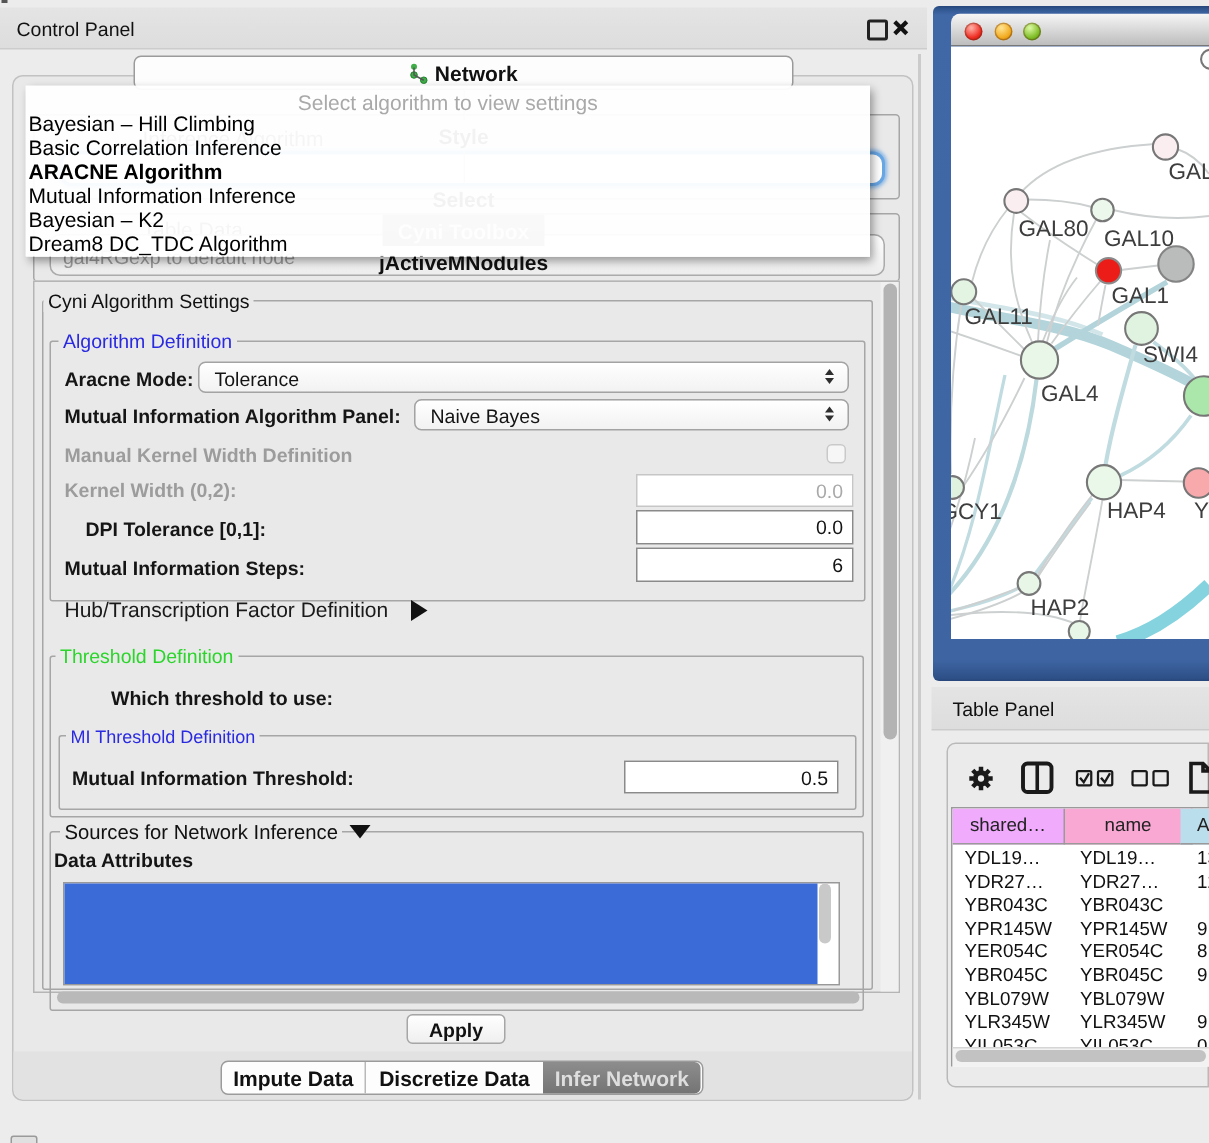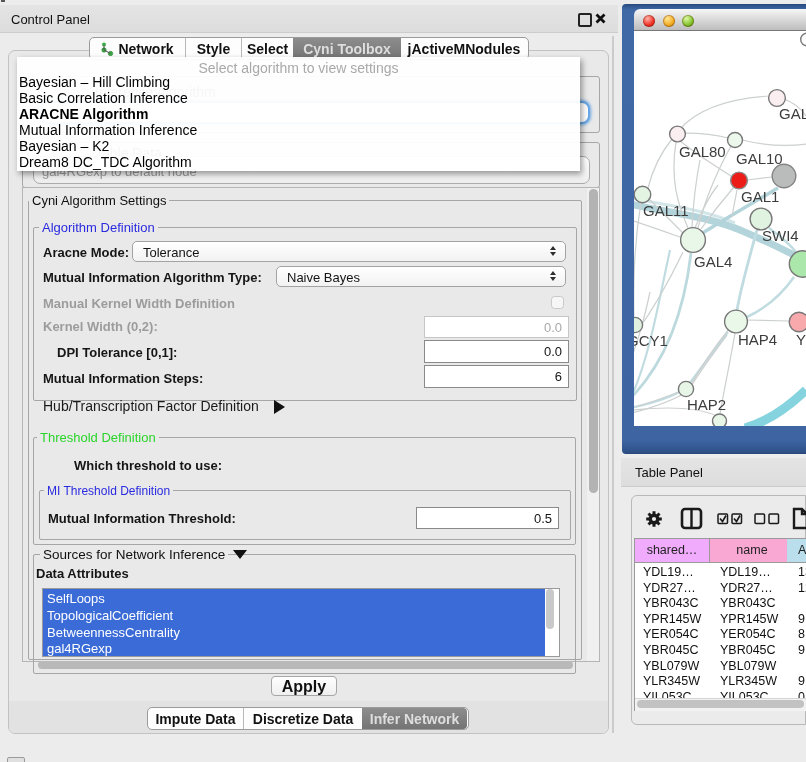--- a/index.html
+++ b/index.html
@@ -45,21 +45,21 @@
 
 <div class="group" style="left:22px;top:76px;width:576px;height:55px;"></div>
 <div class="abs" style="left:95px;top:84px;font-size:14px;color:#444;">Inference Algorithm</div>
 <div class="abs" style="left:40px;top:101px;width:550px;height:23px;background:#fff;border:2px solid #68a6e4;border-radius:8px;box-shadow:0 0 2.5px 1.5px rgba(110,168,228,.75);box-sizing:border-box;"></div>
 <div class="group" style="left:22px;top:142px;width:576px;height:44px;"></div>
 <div class="abs" style="left:95px;top:145px;font-size:14px;color:#444;">Table Data</div>
 <div class="abs" style="left:33px;top:156px;width:557px;height:28px;background:linear-gradient(#fff,#ededed);border:1px solid #ababab;border-radius:7px;box-sizing:border-box;">
   <span style="position:absolute;left:8px;top:7px;font-size:13px;color:#9b9b9b;white-space:nowrap;">gal4RGexp to default node</span>
 </div>
 
-<div class="seg" style="left:89px;top:37px;width:438px;height:21px;">
+<div class="seg" style="left:89px;top:37px;width:438px;height:21px;flex-direction:column;">
   <div class="s" style="width:95px;">
     <svg width="13" height="14" viewBox="0 0 13 14" style="margin-right:4px;">
       <circle cx="3" cy="2.5" r="2" fill="#3fae49"></circle>
           <circle cx="3" cy="8" r="2.2" fill="#3fae49" stroke="#1c7a26" stroke-width=".6"></circle>
           <circle cx="9.5" cy="11.5" r="2.2" fill="#3fae49" stroke="#1c7a26" stroke-width=".6"></circle>
           <path d="M3 3 L3 8 L9.5 11.5" stroke="#555" stroke-width="1" fill="none"></path>
     </svg>Network</div>
   <div class="sp"></div>
   <div class="s" style="width:55px;">Style</div>
   <div class="sp"></div>
@@ -80,21 +80,21 @@
 <div class="gtitle" style="left:39px;top:220px;color:#2a2ae0;">Algorithm Definition</div>
 
 <div class="lbl" style="left:43px;top:245px;">Aracne Mode:</div>
 <div class="combo" style="left:132px;top:241px;width:434px;height:21px;">
   <span class="ct">Tolerance</span>
       <span class="arr" style="top:4px;">
         <span class="up"></span>
         <span class="dn"></span>
       </span>
 </div>
-<div class="lbl" style="left:43px;top:270px;">Mutual Information Algorithm Type:</div>
+<div class="lbl" style="left:43px;top:270px;">Mutual Information Algorithm Panel:</div>
 <div class="combo" style="left:276px;top:266px;width:290px;height:21px;">
   <span class="ct">Naive Bayes</span>
       <span class="arr" style="top:4px;">
         <span class="up"></span>
         <span class="dn"></span>
       </span>
 </div>
 <div class="dlbl" style="left:43px;top:296px;">Manual Kernel Width Definition</div>
 <div class="abs" style="left:551px;top:296px;width:13px;height:13px;background:#f6f6f6;border:1.5px solid #c9c9c9;border-radius:3.5px;box-sizing:border-box;"></div>
 <div class="dlbl" style="left:43px;top:319px;">Kernel Width (0,2):</div>
@@ -114,26 +114,25 @@
 <div class="gtitle" style="left:44px;top:484px;color:#2a2ae0;font-size:12px;">MI Threshold Definition</div>
 <div class="lbl" style="left:48px;top:511px;">Mutual Information Threshold:</div>
 <div class="field" style="left:416px;top:507px;width:143px;height:22px;border:1.5px solid #8a8a8a;">0.5</div>
 
 <div class="group" style="left:33px;top:554px;width:541px;height:118px;border-radius:2px;"></div>
 <div class="gtitle" style="left:40px;top:547px;color:#111;font-size:13.5px;">Sources for Network Inference</div>
 <div class="abs" style="left:233px;top:550px;width:0;height:0;border-left:7.5px solid transparent;border-right:7.5px solid transparent;border-top:9px solid #111;"></div>
 <div class="lbl" style="left:36px;top:566px;">Data Attributes</div>
 <div class="abs" style="left:42px;top:588px;width:518px;height:69px;background:#fff;border:1px solid #999;box-sizing:border-box;"></div>
 <div class="abs" style="left:43px;top:589px;width:502px;height:67px;background:#3a6bd7;"></div>
-<div class="abs" style="left:47px;top:591px;font-size:13px;color:#fff;line-height:16.8px;">SelfLoops<br>TopologicalCoefficient<br>BetweennessCentrality<br>gal4RGexp</div>
 <div class="abs" style="left:546px;top:589px;width:8px;height:40px;background:#c9c9c9;border-radius:4px;"></div>
 
 <div class="abs" style="left:38px;top:661px;width:535px;height:8px;background:#b9b9b9;border-radius:4px;"></div>
 
-<div class="abs" style="left:271px;top:676px;width:66px;height:20px;background:linear-gradient(#ffffff,#efefef);border:1px solid #a6a6a6;border-radius:4px;font-size:16px;font-weight:600;color:#111;text-align:center;line-height:19px;box-sizing:border-box;">Apply</div>
+<div class="abs" style="left:271px;top:676px;width:66px;height:20px;background:linear-gradient(#ffffff,#efefef);border:1px solid #a6a6a6;border-radius:4px;font-size:13px;font-weight:600;color:#111;text-align:center;line-height:19px;box-sizing:border-box;">Apply</div>
 
 <div class="abs" style="left:9px;top:701px;width:599px;height:32px;background:#e2e2e2;border-radius:0 0 7px 7px;"></div>
 <div class="seg" style="left:147px;top:707px;width:320px;height:21px;">
   <div class="s" style="width:95px;">Impute Data</div>
   <div class="sp"></div>
   <div class="s" style="width:118px;">Discretize Data</div>
   <div class="s sel" style="width:105px;border-radius:0 4px 4px 0;">Infer Network</div>
 </div>
 
 <div class="abs" style="left:7px;top:757px;width:16px;height:12px;background:#e0e0e0;border:1.5px solid #9a9a9a;border-radius:2px;"></div>

